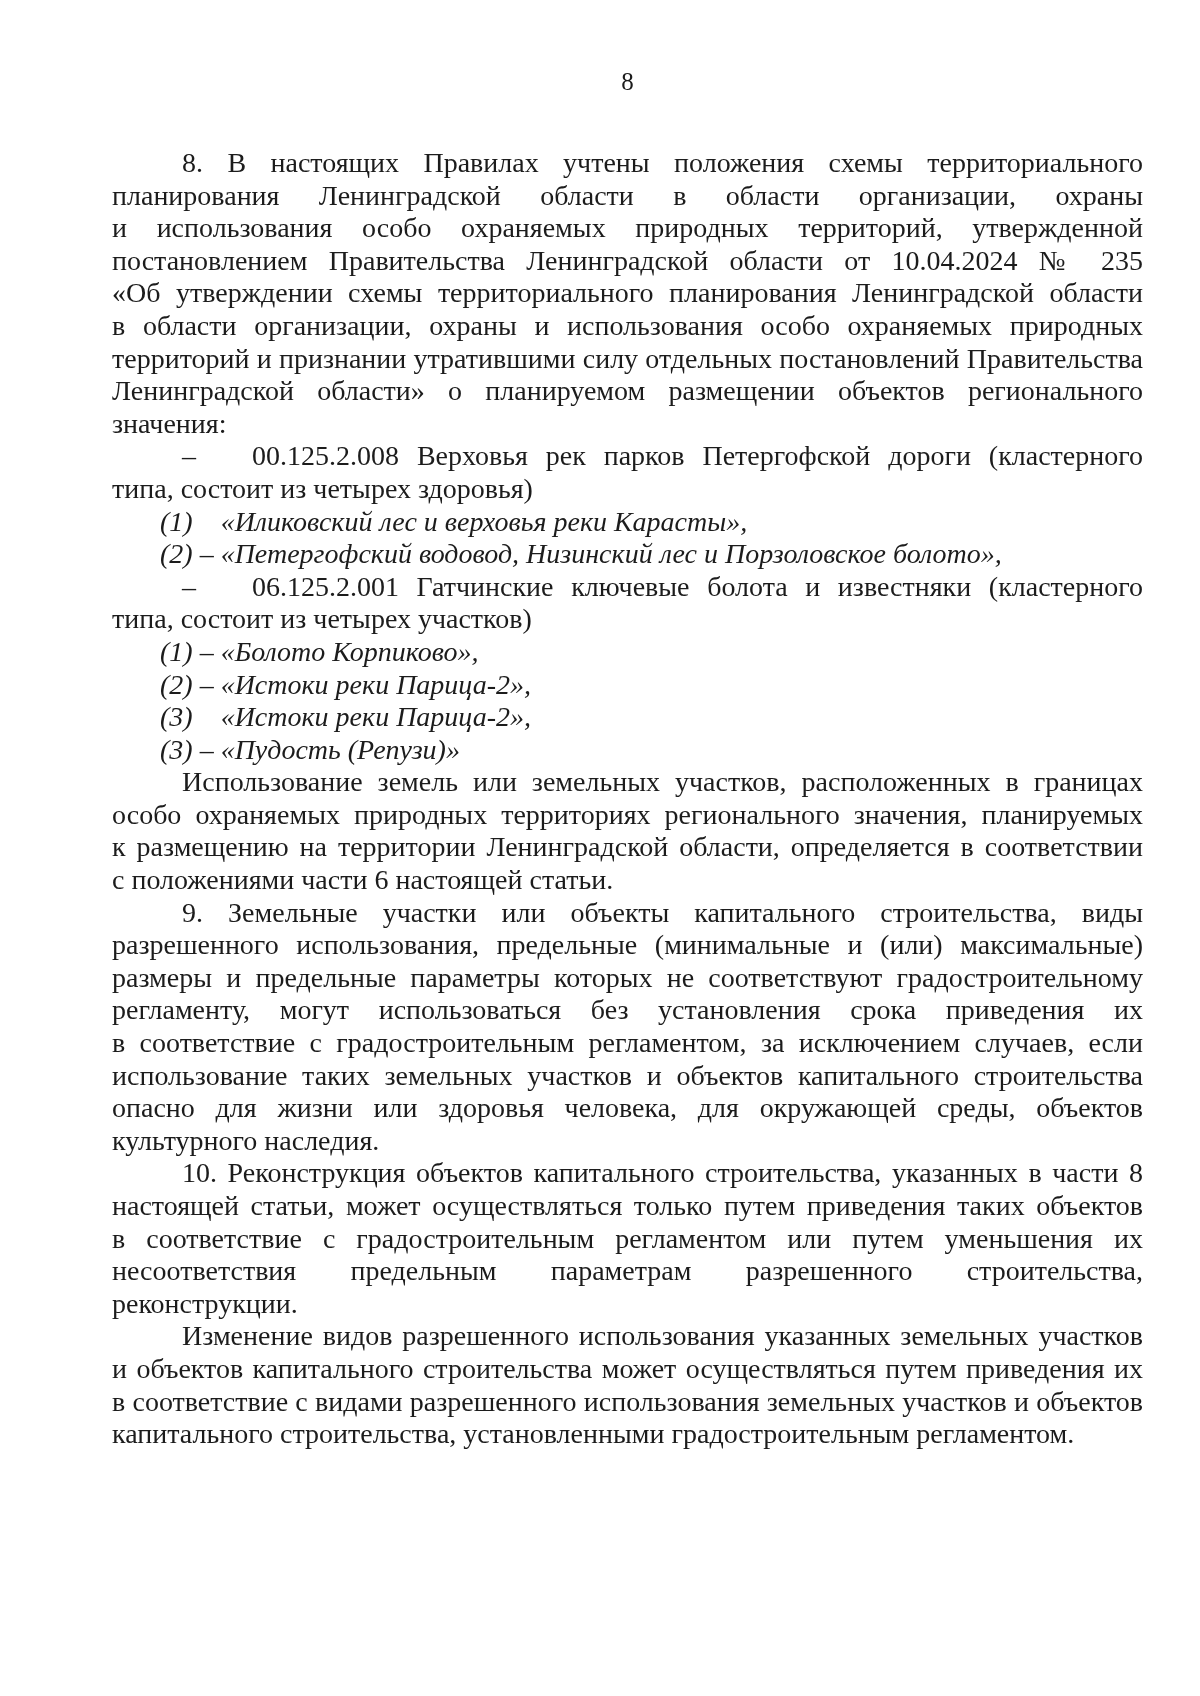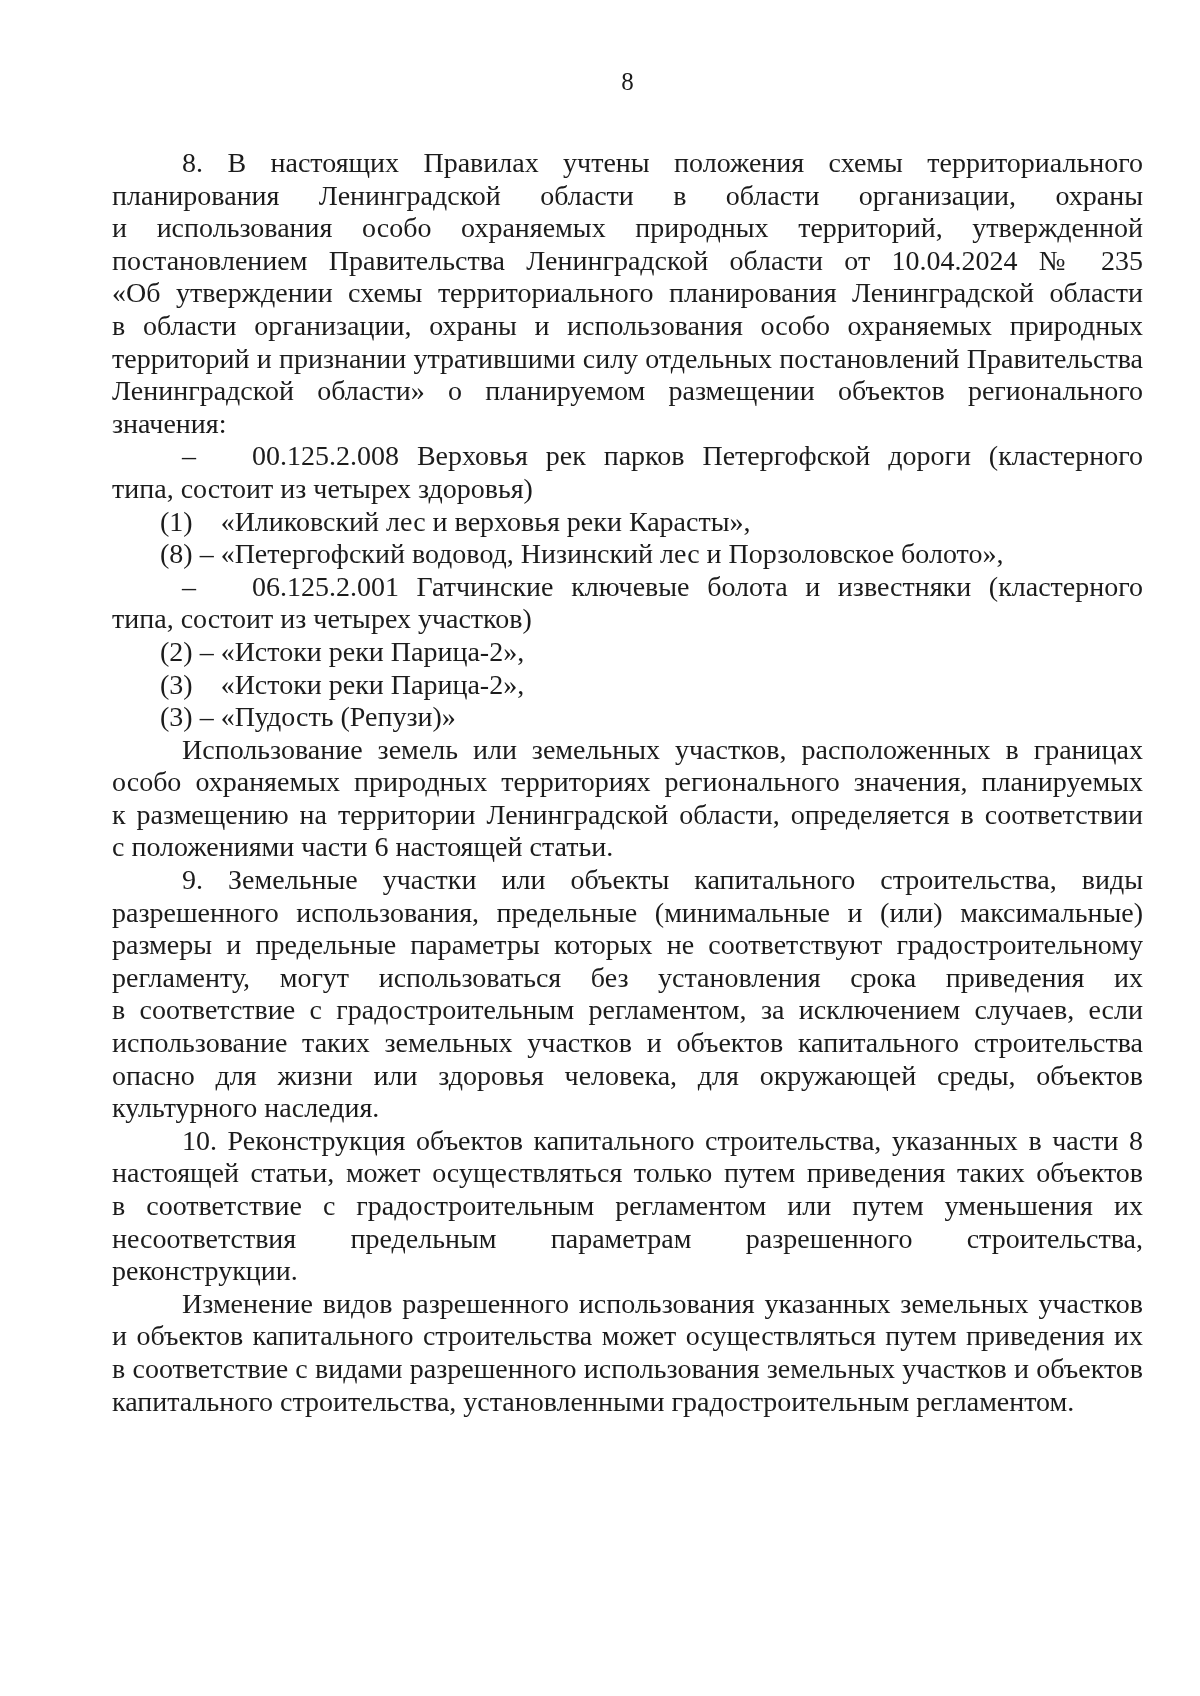--- a/index.html
+++ b/index.html
@@ -37,34 +37,36 @@
   }
   .content p {
     margin: 0;
     padding: 0;
   }
   .para {
     text-indent: 70px;
   }
   .item {
     text-indent: 48px;
+    font-style: italic;
   }
 </style>
 </head>
 <body>
 
 <div class="page">
   <div class="page-number">8</div>
 
   <div class="content">
     <p class="para">8. В настоящих Правилах учтены положения схемы территориального планирования Ленинградской области в области организации, охраны и&nbsp;использования особо охраняемых природных территорий, утвержденной постановлением Правительства Ленинградской области от&nbsp;10.04.2024 №&nbsp;235 «Об&nbsp;утверждении схемы территориального планирования Ленинградской области в&nbsp;области организации, охраны и использования особо охраняемых природных территорий и признании утратившими силу отдельных постановлений Правительства Ленинградской области» о планируемом размещении объектов регионального значения:</p>
     <p class="para">–  00.125.2.008 Верховья рек парков Петергофской дороги (кластерного типа, состоит из четырех здоровья)</p>
     <p class="item">(1) «Иликовский лес и верховья реки Карасты»,</p>
-    <p class="item">(8) – «Петергофский водовод, Низинский лес и Порзоловское болото»,</p>
+    <p class="item">(2) – «Петергофский водовод, Низинский лес и Порзоловское болото»,</p>
     <p class="para">–  06.125.2.001 Гатчинские ключевые болота и известняки (кластерного типа, состоит из четырех участков)</p>
+    <p class="item">(1) – «Болото Корпиково»,</p>
     <p class="item">(2) – «Истоки реки Парица-2»,</p>
     <p class="item">(3) «Истоки реки Парица-2»,</p>
     <p class="item">(3) – «Пудость (Репузи)»</p>
     <p class="para">Использование земель или земельных участков, расположенных в границах особо охраняемых природных территориях регионального значения, планируемых к&nbsp;размещению на территории Ленинградской области, определяется в соответствии с&nbsp;положениями части 6 настоящей статьи.</p>
     <p class="para">9. Земельные участки или объекты капитального строительства, виды разрешенного использования, предельные (минимальные и (или) максимальные) размеры и предельные параметры которых не соответствуют градостроительному регламенту, могут использоваться без установления срока приведения их в&nbsp;соответствие с градостроительным регламентом, за исключением случаев, если использование таких земельных участков и объектов капитального строительства опасно для жизни или здоровья человека, для окружающей среды, объектов культурного наследия.</p>
     <p class="para">10. Реконструкция объектов капитального строительства, указанных в части 8 настоящей статьи, может осуществляться только путем приведения таких объектов в&nbsp;соответствие с градостроительным регламентом или путем уменьшения их несоответствия предельным параметрам разрешенного строительства, реконструкции.</p>
     <p class="para">Изменение видов разрешенного использования указанных земельных участков и&nbsp;объектов капитального строительства может осуществляться путем приведения их в соответствие с видами разрешенного использования земельных участков и объектов капитального строительства, установленными градостроительным регламентом.</p>
   </div>
 </div>
 

